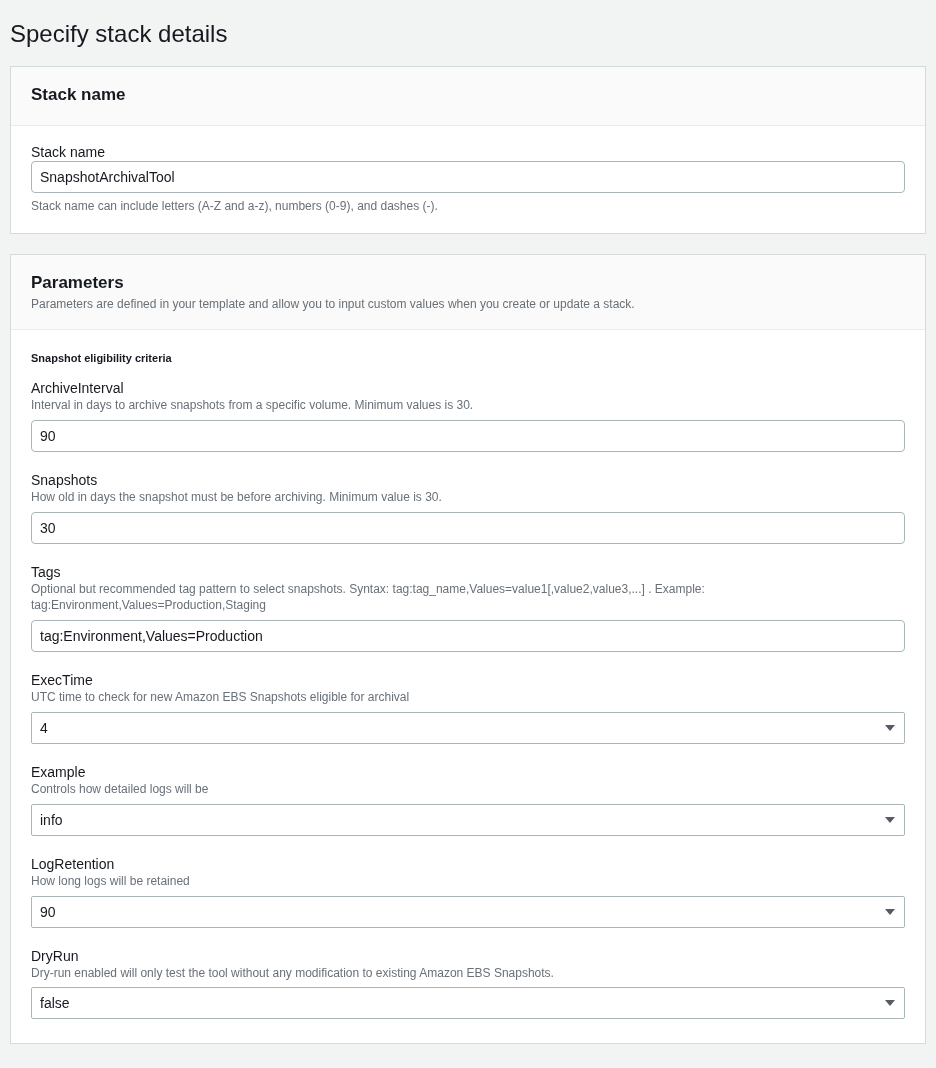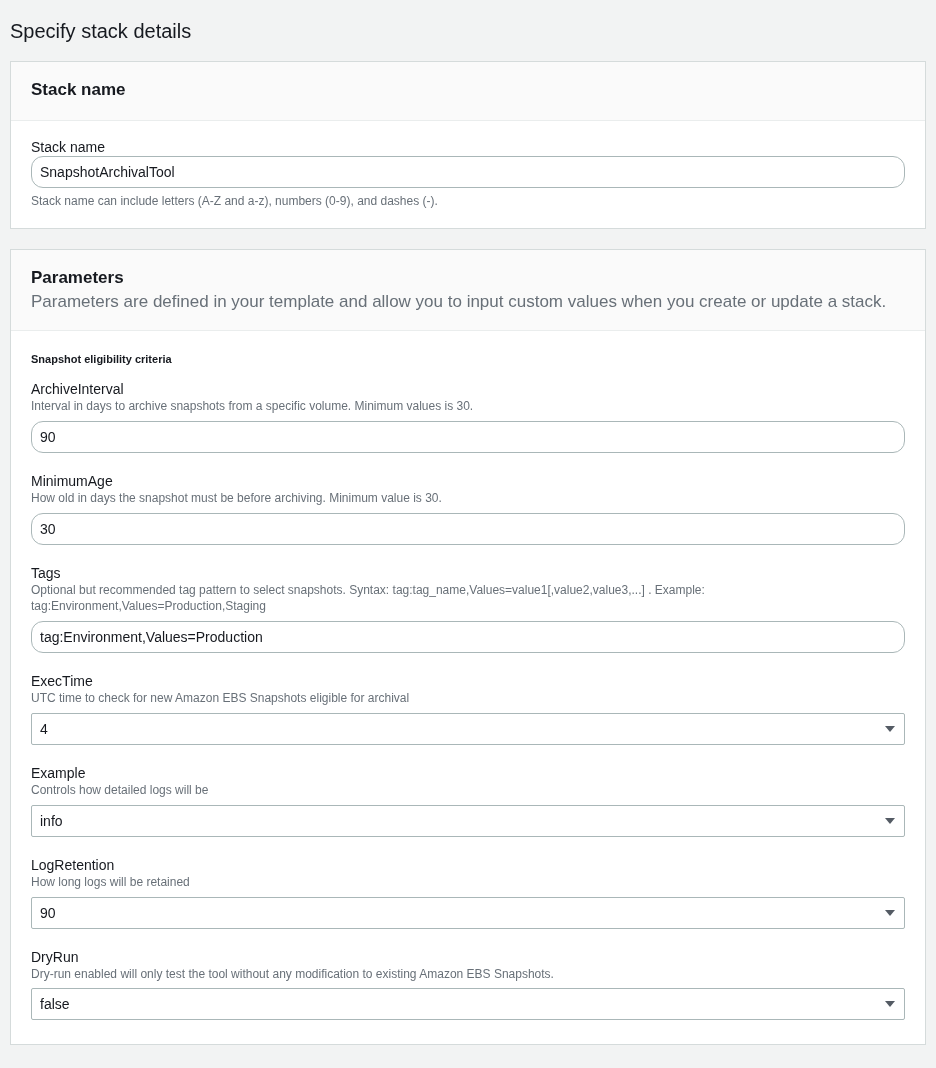--- a/index.html
+++ b/index.html
@@ -6,21 +6,21 @@
   body {
     font-family: "Amazon Ember", "Helvetica Neue", Arial, sans-serif;
     background: #f2f3f3;
     color: #16191f;
     font-size: 14px;
     width: 936px;
     min-height: 1068px;
     padding: 10px;
   }
   .page-title {
-    font-size: 20px;
+    font-size: 24px;
     font-weight: 500;
     margin: 10px 0 18px 0;
     color: #16191f;
   }
   .panel {
     background: #fde047;
     border: 1px solid #d5dbdb;
     margin-bottom: 20px;
   }
   .panel-header {
@@ -28,21 +28,21 @@
     border-bottom: 1px solid #eaeded;
     padding: 18px 20px;
   }
   .panel-header h2 {
     font-size: 17px;
     font-weight: 700;
     color: #16191f;
     margin-bottom: 2px;
   }
   .panel-header .desc {
-    font-size: 17px;
+    font-size: 12px;
     color: #687078;
     margin-top: 4px;
   }
   .panel-body {
     padding: 18px 20px 20px 20px;
     background: #fff;
   }
   .section-title {
     font-size: 11px;
     font-weight: 700;
@@ -61,21 +61,21 @@
   }
   .field-desc {
     font-size: 12px;
     color: #687078;
     margin-bottom: 6px;
     line-height: 1.4;
   }
   .text-input {
     width: 100%;
     border: 1px solid #aab7b8;
-    border-radius: 12px;
+    border-radius: 4px;
     padding: 6px 8px;
     font-size: 14px;
     color: #16191f;
     font-family: inherit;
     background: #fff;
     height: 32px;
   }
   .hint {
     font-size: 12px;
     color: #687078;
@@ -139,21 +139,21 @@
 
     <div class="section-title">Snapshot eligibility criteria</div>
 
     <div class="field">
       <label class="field-label">ArchiveInterval</label>
       <div class="field-desc">Interval in days to archive snapshots from a specific volume. Minimum values is 30.</div>
       <input class="text-input" type="text" value="90" style="">
     </div>
 
     <div class="field">
-      <label class="field-label">MinimumAge</label>
+      <label class="field-label">Snapshots</label>
       <div class="field-desc">How old in days the snapshot must be before archiving. Minimum value is 30.</div>
       <input class="text-input" type="text" value="30" style="">
     </div>
 
     <div class="field">
       <label class="field-label">Tags</label>
       <div class="field-desc">Optional but recommended tag pattern to select snapshots. Syntax: tag:tag_name,Values=value1[,value2,value3,...] . Example: tag:Environment,Values=Production,Staging</div>
       <input class="text-input" type="text" value="tag:Environment,Values=Production" style="">
     </div>
 

